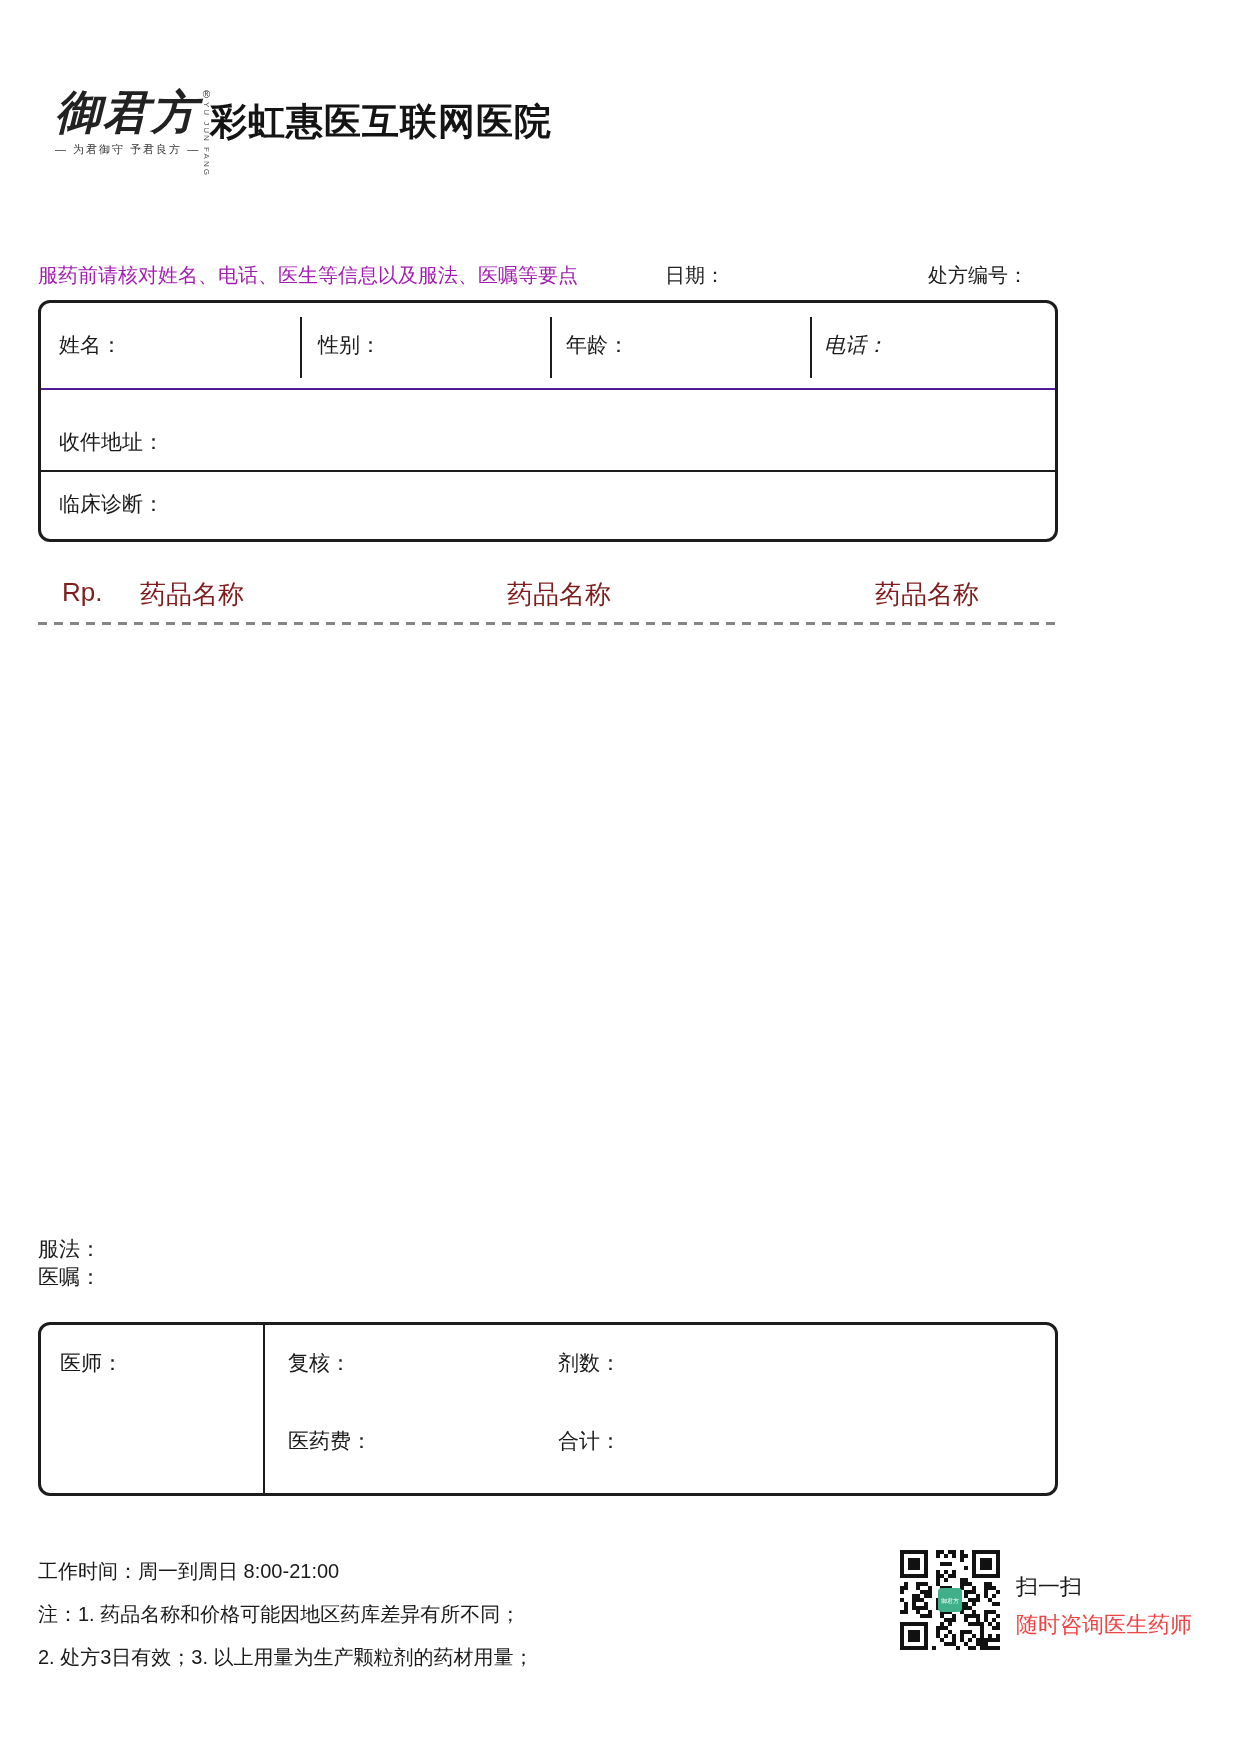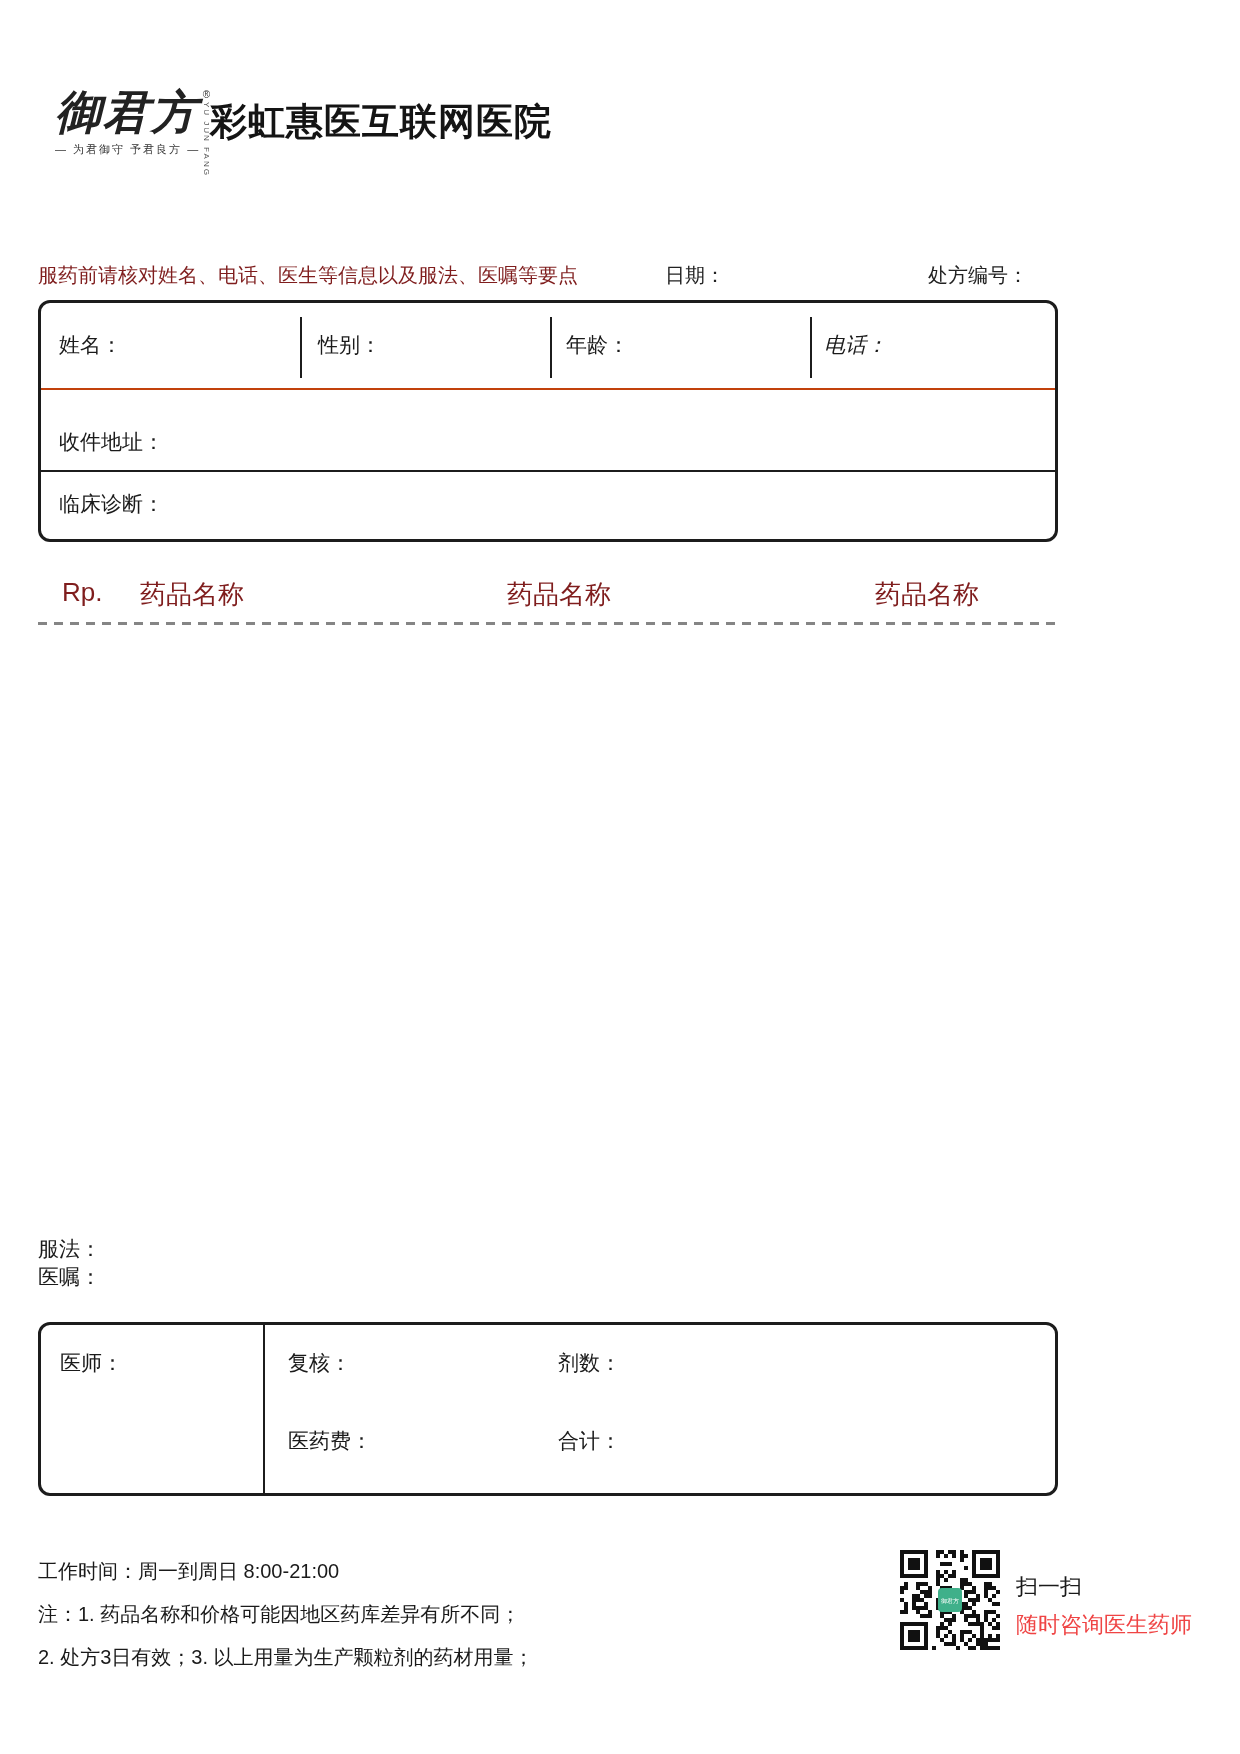--- a/index.html
+++ b/index.html
@@ -11,28 +11,28 @@
   .logo-row{position:absolute;left:55px;top:88px;display:flex;align-items:flex-start;}
   .logo-text{font-family:"DejaVu Serif","Liberation Serif",serif;font-style:italic;
              font-weight:bold;font-size:46px;line-height:1.05;color:#222;letter-spacing:2px;}
   .logo-side{display:flex;flex-direction:column;align-items:center;margin-left:3px;margin-top:2px;}
   .reg{font-size:10px;color:#333;line-height:1;}
   .pinyin{writing-mode:vertical-rl;font-size:8px;letter-spacing:2px;color:#555;margin-top:2px;}
   .tagline{position:absolute;left:55px;top:142px;font-size:11px;letter-spacing:2px;color:#333;white-space:nowrap;}
   .hospital{position:absolute;left:210px;top:97px;font-size:37px;font-weight:800;letter-spacing:1px;color:#141414;}
 
   
-  .notice{position:absolute;left:38px;top:262px;font-size:20px;color:#7f1d1d;}
+  .notice{position:absolute;left:38px;top:262px;font-size:20px;color:#a21caf;}
   .date-label{position:absolute;left:665px;top:262px;font-size:20px;color:#222;}
   .rx-label{position:absolute;left:928px;top:262px;font-size:20px;color:#222;}
 
   
   .pbox{position:absolute;left:38px;top:300px;width:1014px;height:236px;
         border:3px solid #1c1c1c;border-radius:12px;}
-  .prow1{position:relative;height:85px;border-bottom:2px solid #c2410c;display:flex;}
+  .prow1{position:relative;height:85px;border-bottom:2px solid #4c1d95;display:flex;}
   .pcell{position:relative;box-sizing:border-box;padding:28px 0 0 18px;font-size:21px;}
   .pcell.c1{width:259px;} .pcell.c2{width:248px;} .pcell.c3{width:258px;} .pcell.c4{flex:1;font-style:italic;}
   .vline{position:absolute;top:14px;bottom:10px;width:2px;background:#1c1c1c;}
   .prow2{height:82px;box-sizing:border-box;border-bottom:2px solid #1c1c1c;
          padding:38px 0 0 18px;font-size:21px;}
   .prow3{height:67px;box-sizing:border-box;padding:18px 0 16px 18px;font-size:21px;}
 
   
   .rp{position:absolute;top:577px;font-size:26px;color:#7f1d1d;text-align:right;}
   .dash{position:absolute;left:38px;top:622px;width:1020px;height:3px;

